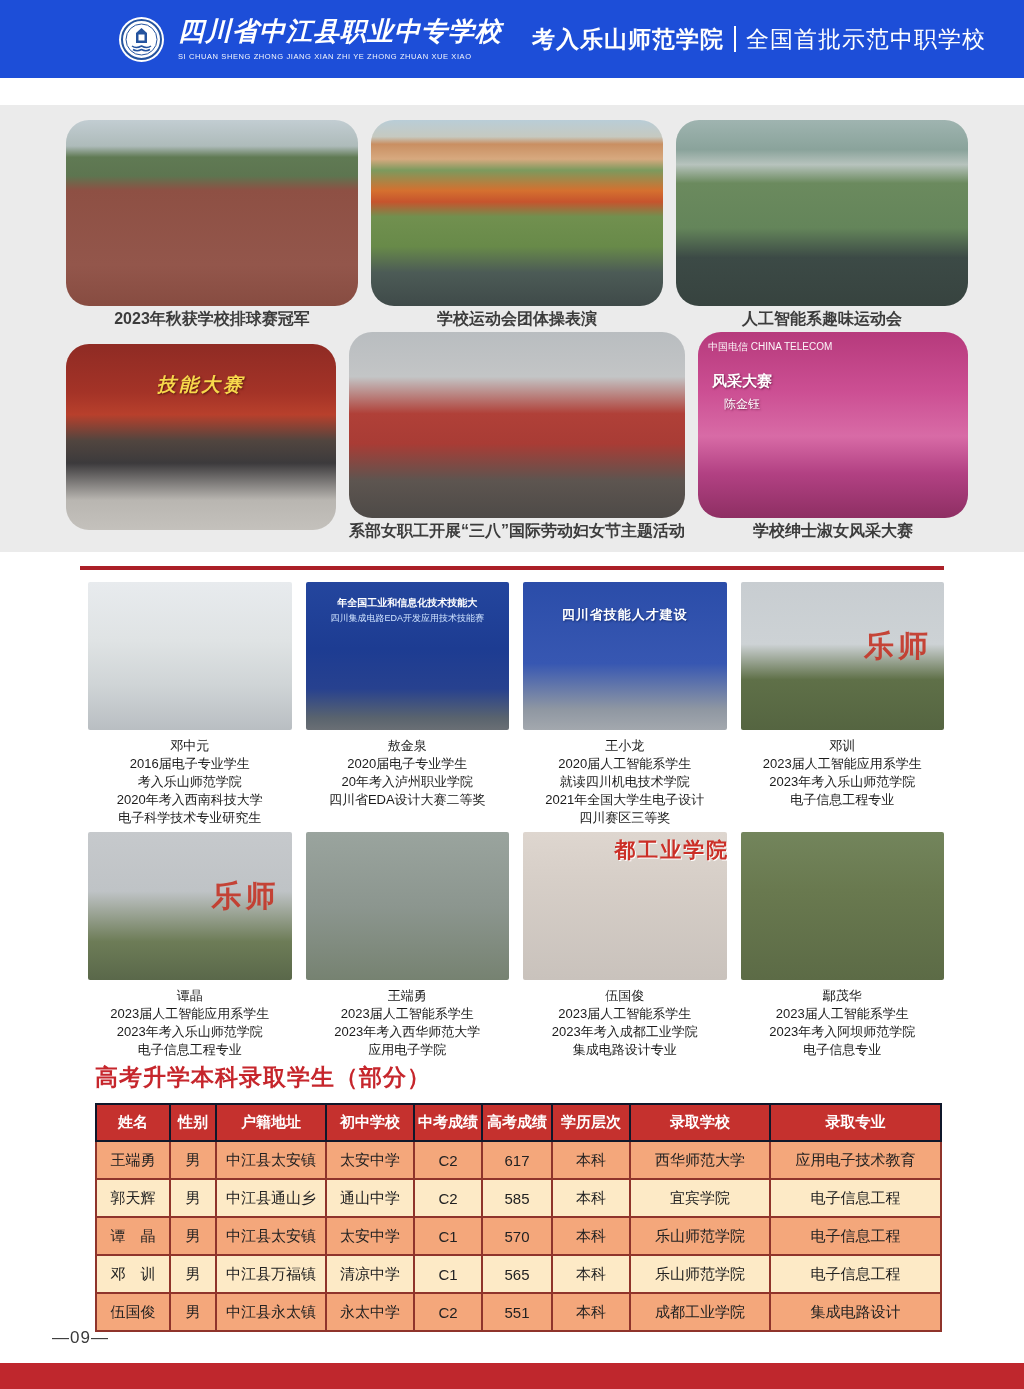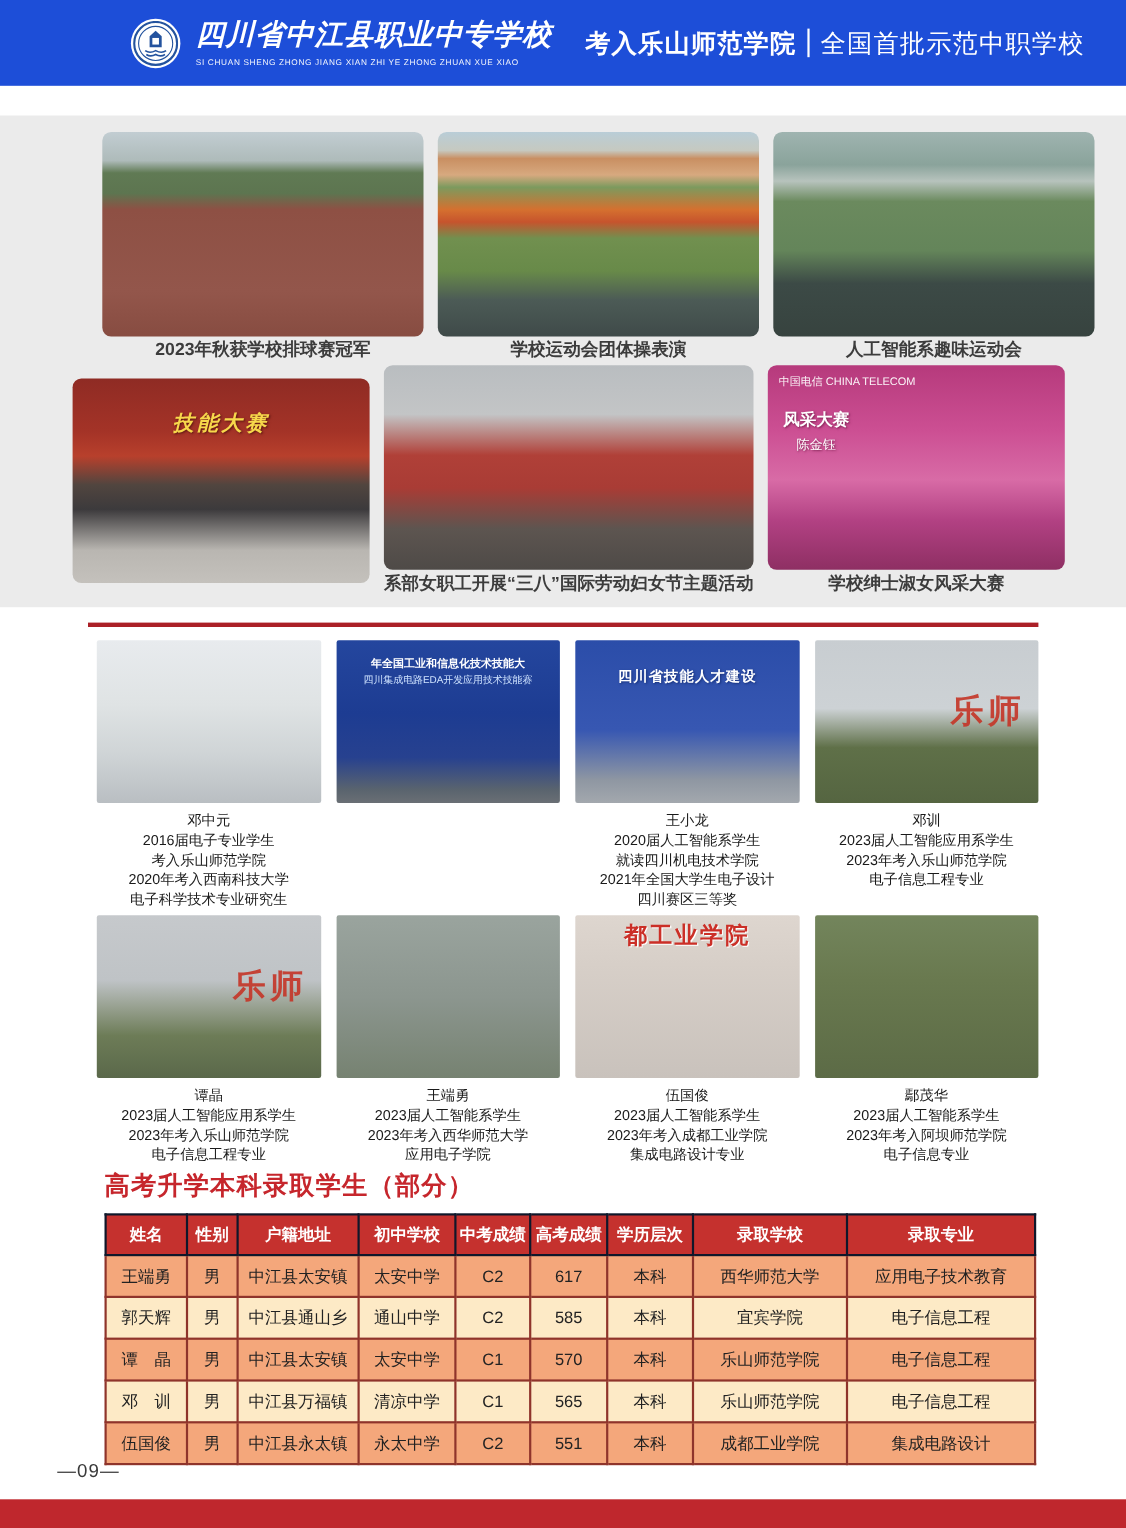--- a/index.html
+++ b/index.html
@@ -14,23 +14,23 @@
   .school-name { font-family:"DejaVu Serif", serif; font-style:italic; font-weight:bold; font-size:26px; letter-spacing:1px; white-space:nowrap; }
   .school-pinyin { font-size:7.5px; letter-spacing:0.6px; margin-top:3px; white-space:nowrap; opacity:.95; }
   .header-right { position:absolute; right:38px; top:0; height:78px; display:flex; align-items:center; color:#ffffff; }
   .dept { font-size:23px; font-weight:bold; letter-spacing:1px; }
   .hdr-divider { width:2px; height:26px; background:#ffffff; margin:0 10px; }
   .honor { font-size:23px; letter-spacing:1px; }
 
   
   .gallery { position:absolute; top:105px; left:0; width:1024px; height:447px; background:#ebebeb; }
   .g-row { position:absolute; left:66px; width:902px; display:flex; gap:13px; }
-  .g-row1 { top:15px;margin-left:27px; } .g-row2 { top:227px; }
+  .g-row1 { top:15px; } .g-row2 { top:227px; }
   .g-item { flex:1; display:flex; flex-direction:column; }
-  .g-photo { height:186px; border-radius:8px; position:relative; overflow:hidden; }
+  .g-photo { height:186px; border-radius:23px; position:relative; overflow:hidden; }
   .g-cap { height:26px; line-height:26px; text-align:center; font-size:16px; font-weight:bold; color:#3c3c3c; white-space:nowrap; }
   .ph1 { background:linear-gradient(180deg,#c2cdd2 0%,#aebbba 14%,#607a54 20%,#5d7550 30%,#8e5044 38%,#93564b 78%,#874c41 100%); }
   .ph2 { background:linear-gradient(180deg,#b9cdd7 0%,#c6c9c0 9%,#c98f62 13%,#d7a97f 21%,#7c9a5e 27%,#d5702f 38%,#c6542d 44%,#71904f 52%,#688a49 68%,#4c5b56 82%,#3f4a49 100%); }
   .ph3 { background:linear-gradient(180deg,#9fb4b0 0%,#8aa39b 16%,#b7c3bd 24%,#6b8a5e 34%,#64855a 58%,#3c4a46 74%,#37433f 100%); }
   .ph4 { background:linear-gradient(180deg,#8f2b24 0%,#a43327 26%,#b8402c 38%,#51453f 52%,#3c3a3c 64%,#b9b6b1 84%,#c4c1bc 100%);margin-top:12px; }
   .ph5 { background:linear-gradient(180deg,#b9bdc0 0%,#c3c5c6 24%,#b04038 44%,#a93c35 60%,#5d5550 80%,#4e4a47 100%); }
   .ph6 { background:linear-gradient(180deg,#b63a7c 0%,#cc4f93 32%,#d86ba6 56%,#b24183 76%,#8e2f63 100%); }
   .ov-skill { position:absolute; top:28px; width:100%; text-align:center; font-size:19px; font-weight:bold; font-style:italic; color:#f7d84b; letter-spacing:3px; text-shadow:1px 1px 2px #5a1510; }
   .ov-telecom { position:absolute; top:8px; left:10px; font-size:10px; color:#ffffff; opacity:.95; }
   .ov-contest { position:absolute; top:40px; left:14px; font-size:15px; font-weight:bold; color:#ffffff; text-shadow:1px 1px 2px #7a1f4e; }
@@ -46,21 +46,21 @@
   .al-photo { height:148px; border-radius:2px; position:relative; overflow:hidden; }
   .al-cap { text-align:center; margin-top:7px; color:#1a1a1a; }
   .al-name { font-size:15px; line-height:19px; }
   .al-line { font-size:13px; line-height:18px; display:block; white-space:nowrap; }
   .pa1 { background:linear-gradient(180deg,#e8ebee 0%,#dfe3e4 40%,#cfd4d6 70%,#b9bec2 100%); }
   .pa2 { background:linear-gradient(180deg,#24469e 0%,#1d3c92 45%,#27418f 72%,#5a646e 92%,#6a6f75 100%); }
   .pa3 { background:linear-gradient(180deg,#2b4da9 0%,#3757b2 55%,#8f97a2 86%,#a3a8ae 100%); }
   .pa4 { background:linear-gradient(180deg,#c8cdd1 0%,#cdd2d5 42%,#5f7048 66%,#556541 100%); }
   .pa5 { background:linear-gradient(180deg,#c6c9cc 0%,#bfc3c6 40%,#6d7c57 74%,#5a684a 100%); }
   .pa6 { background:linear-gradient(180deg,#9aa49e 0%,#8c968f 50%,#768271 100%); }
-  .pa7 { background:linear-gradient(180deg,#ded6cf 0%,#d7cfc8 30%,#c9c2bc 100%); }
+  .pa7 { background:linear-gradient(180deg,#ded6cf 0%,#d7cfc8 30%,#c9c2bc 100%);padding-left:47px; }
   .pa8 { background:linear-gradient(180deg,#73855c 0%,#69794f 40%,#5c6b46 100%); }
   .ov-banner1 { position:absolute; top:14px; width:100%; text-align:center; font-size:10px; font-weight:bold; color:#ffffff; white-space:nowrap; }
   .ov-banner2 { position:absolute; top:30px; width:100%; text-align:center; font-size:9px; color:#cfe3ff; white-space:nowrap; }
   .ov-talent { position:absolute; top:24px; width:100%; text-align:center; font-size:13px; font-weight:bold; color:#ffffff; letter-spacing:1px; text-shadow:1px 1px 2px #16307a; }
   .ov-leshi { position:absolute; top:44px; right:12px; font-size:30px; font-weight:bold; color:#c53527; letter-spacing:4px; opacity:.9; }
   .ov-cdgy { position:absolute; top:4px; width:100%; text-align:center; font-size:21px; font-weight:bold; color:#cb2f27; letter-spacing:2px; text-shadow:1px 1px 0 #ffffff; }
 
   
   .adm { position:absolute; top:1062px; left:95px; width:845px; }
   .adm-title { color:#c6262c; font-size:23px; font-weight:bold; letter-spacing:1px; margin-bottom:10px; }
@@ -147,20 +147,26 @@
         <span class="al-line">2016届电子专业学生</span>
         <span class="al-line">考入乐山师范学院</span>
         <span class="al-line">2020年考入西南科技大学</span>
         <span class="al-line">电子科学技术专业研究生</span>
       </div>
     </div>
     <div class="al-card">
       <div class="al-photo pa2">
         <div class="ov-banner1">年全国工业和信息化技术技能大</div>
         <div class="ov-banner2">四川集成电路EDA开发应用技术技能赛</div>
+      </div>
+      <div class="al-cap">
+        <span class="al-line al-name">敖金泉</span>
+        <span class="al-line">2020届电子专业学生</span>
+        <span class="al-line">20年考入泸州职业学院</span>
+        <span class="al-line">四川省EDA设计大赛二等奖</span>
       </div>
     </div>
     <div class="al-card">
       <div class="al-photo pa3">
         <div class="ov-talent">四川省技能人才建设</div>
       </div>
       <div class="al-cap">
         <span class="al-line al-name">王小龙</span>
         <span class="al-line">2020届人工智能系学生</span>
         <span class="al-line">就读四川机电技术学院</span>

